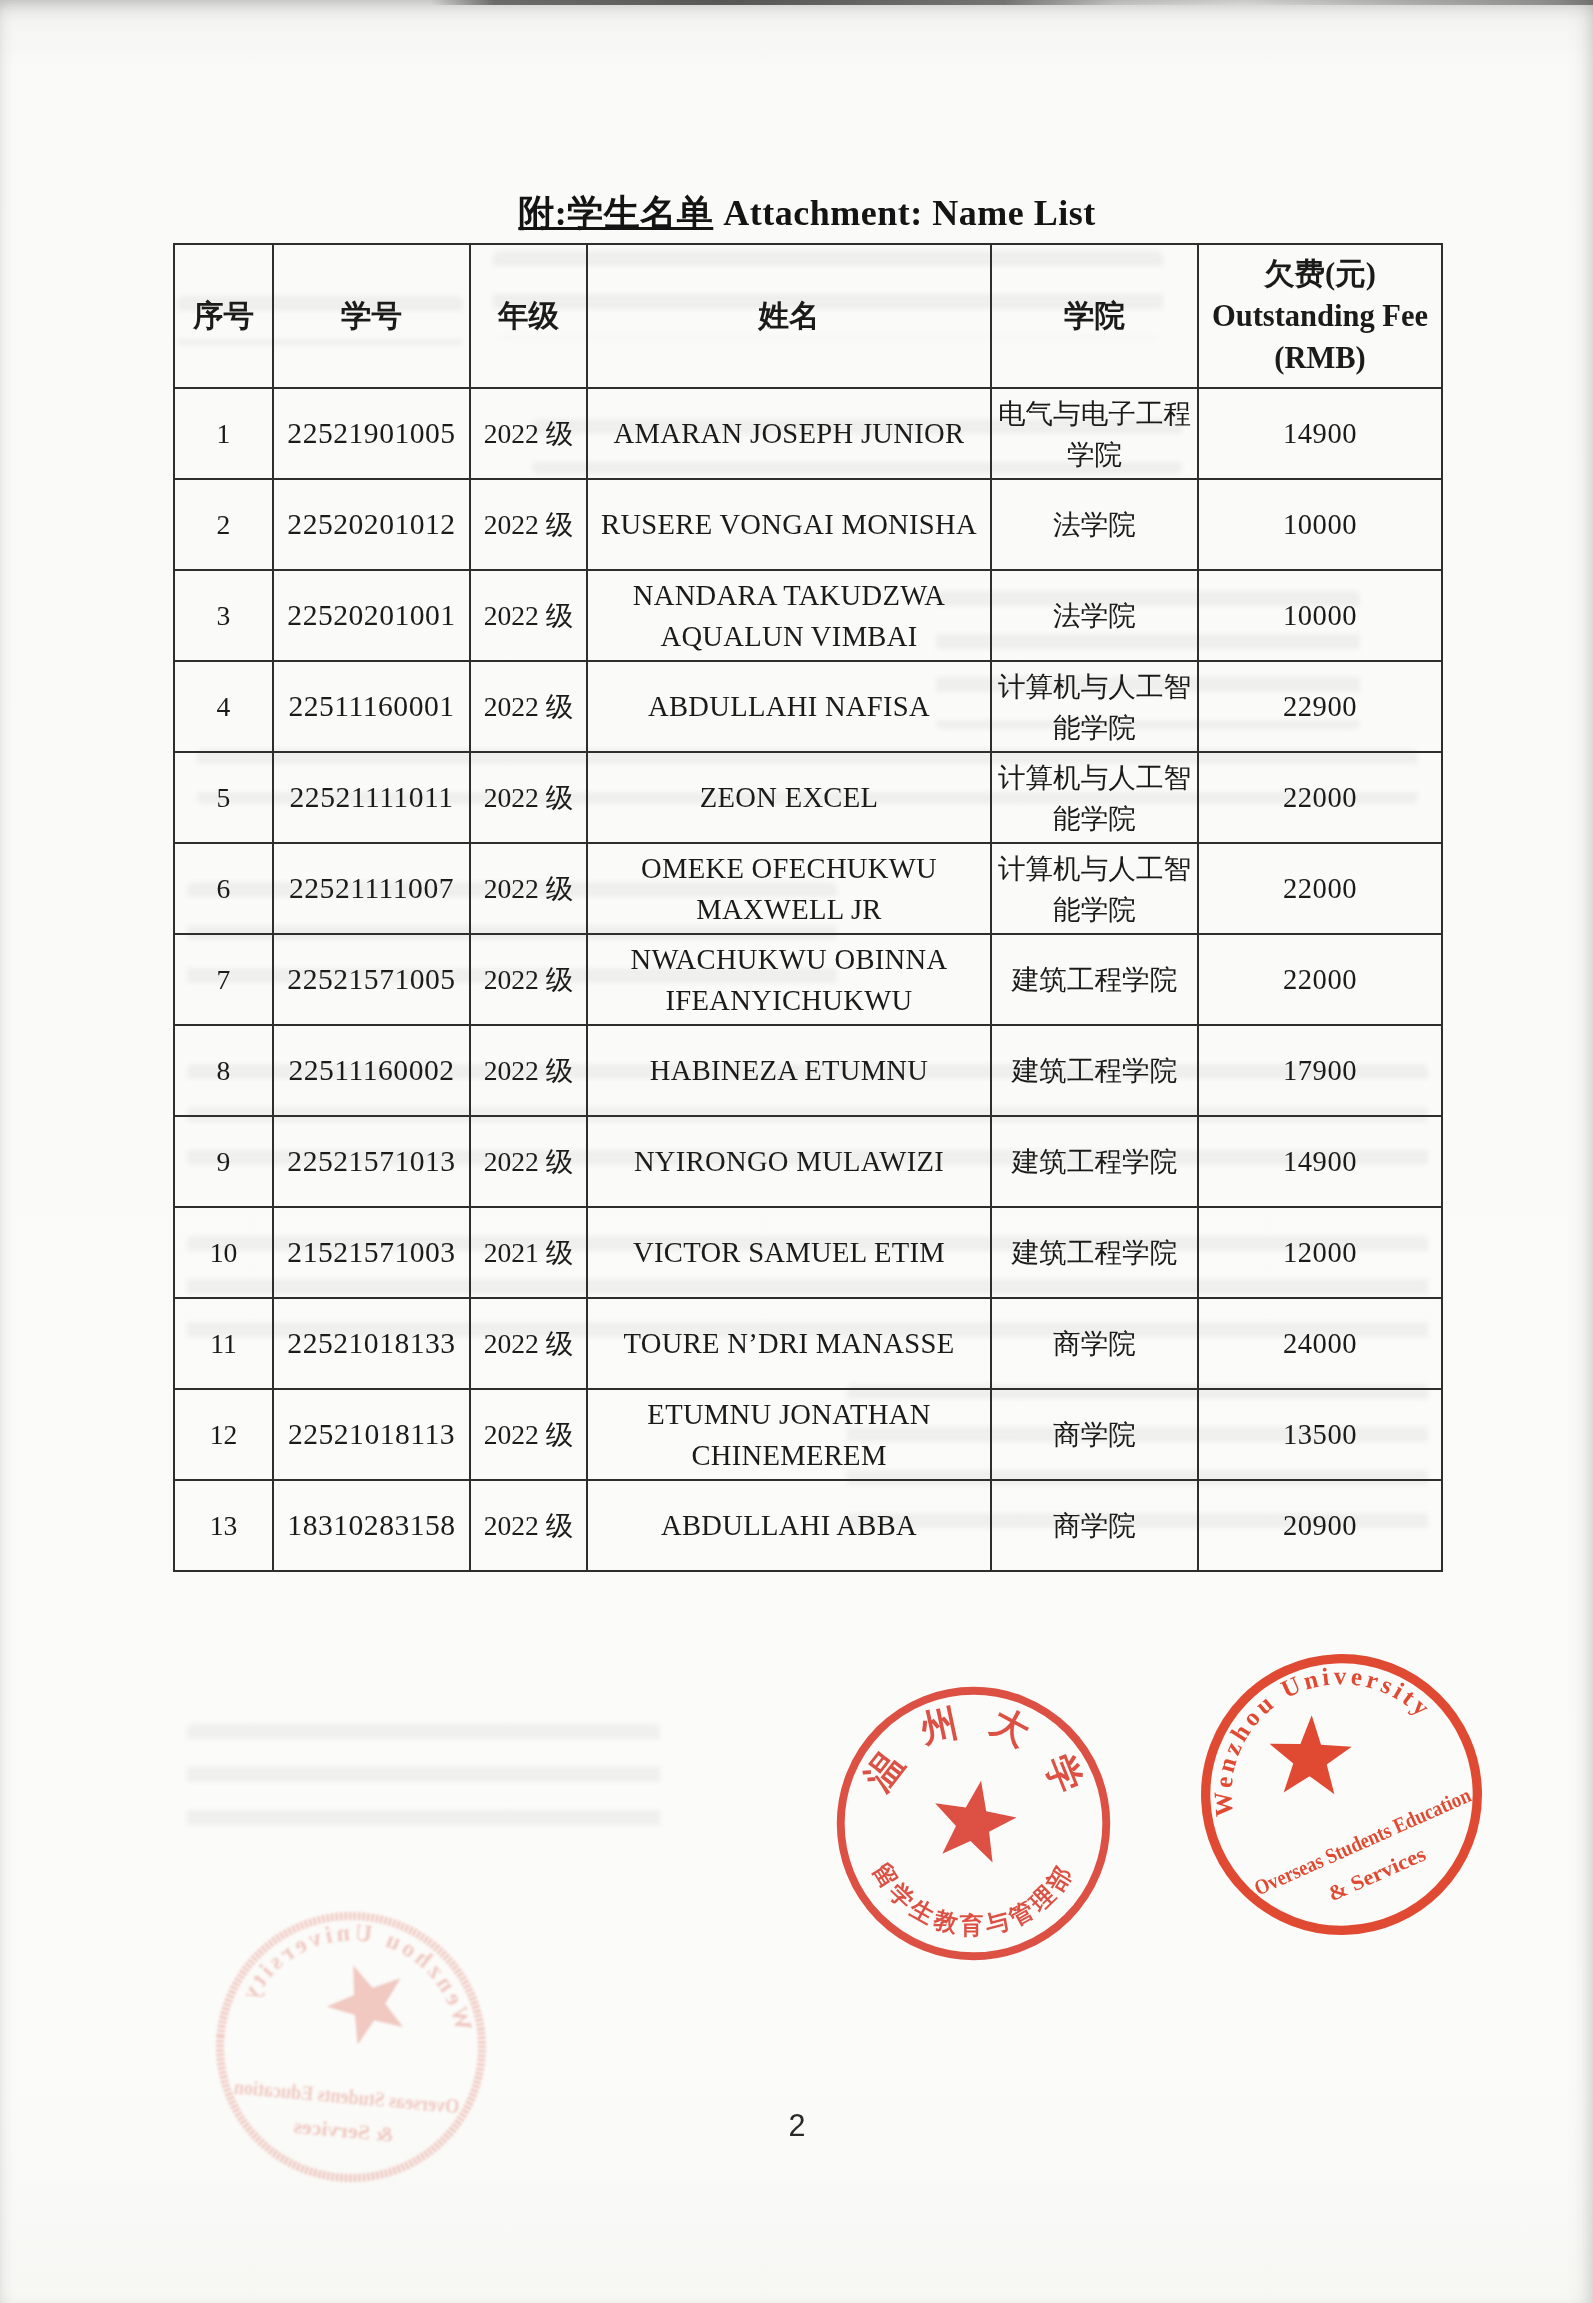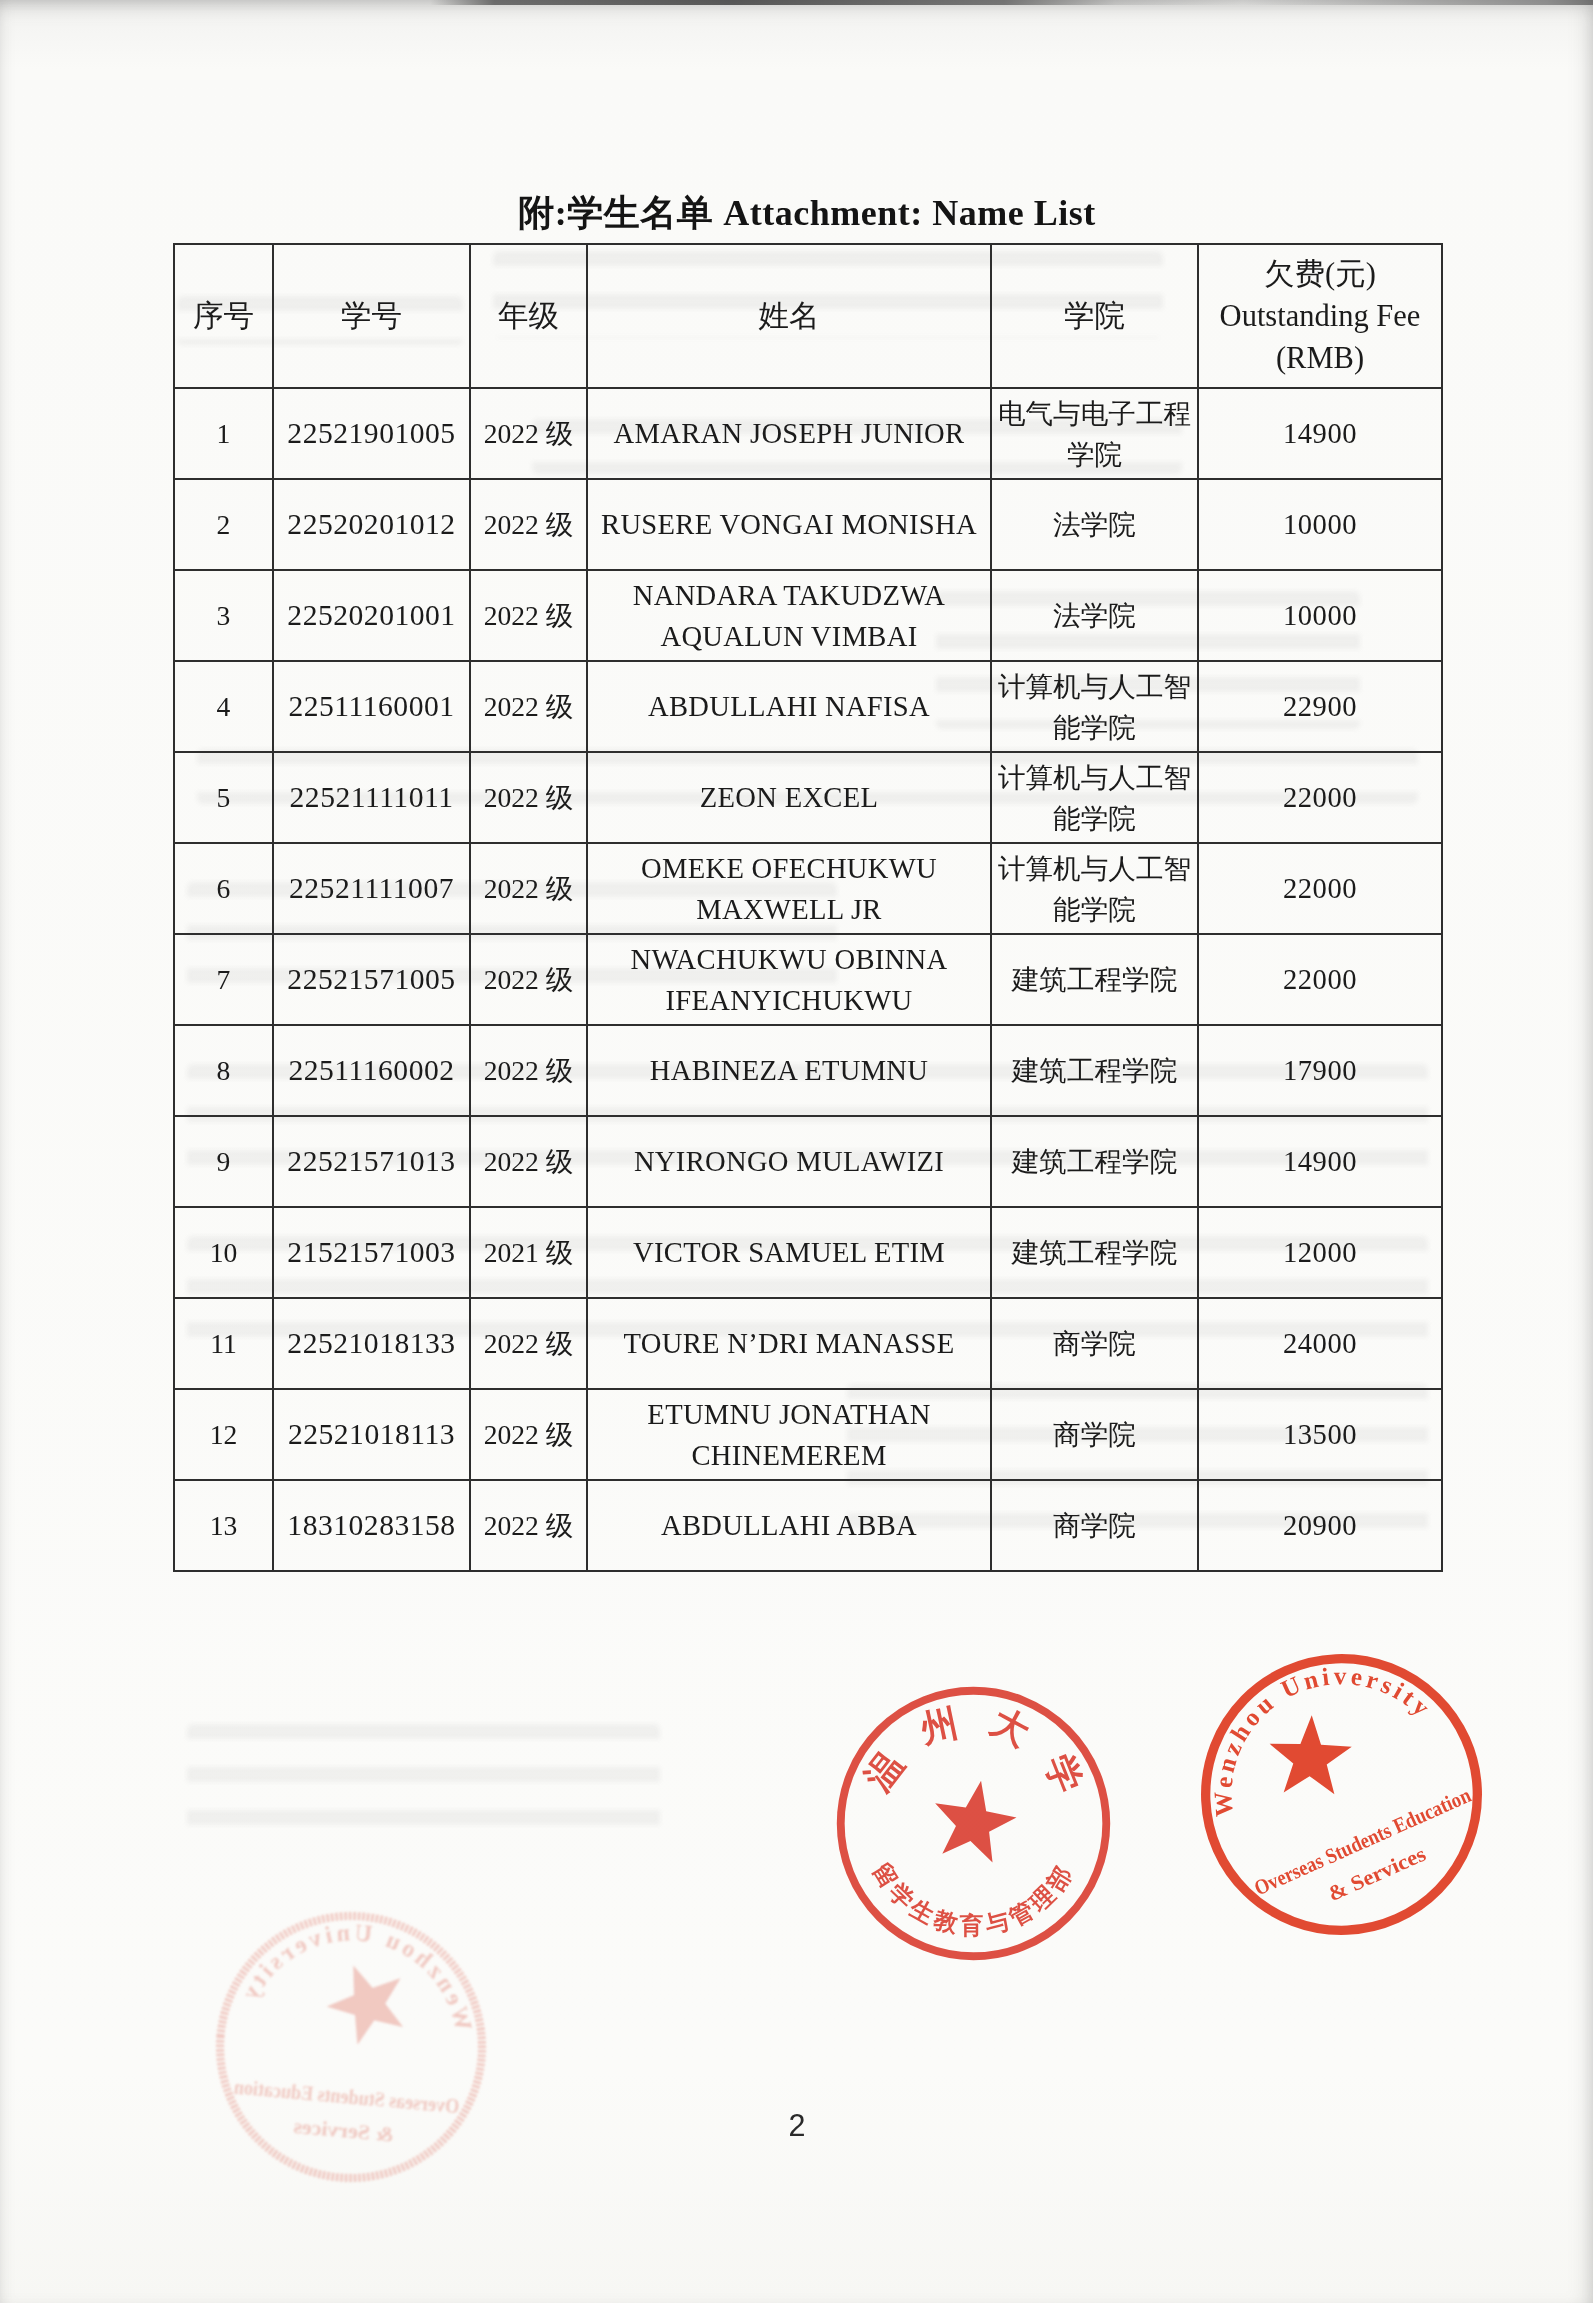--- a/index.html
+++ b/index.html
@@ -30,34 +30,34 @@
       rgba(138,138,138,0) 14.8px, rgba(138,138,138,0) 43px);
     filter:blur(2.6px);
     opacity:.6;
     border-radius:5.9px;
   }
   .doc-title{
     position:absolute;top:189px;left:173px;width:1268px;
     text-align:center;font-size:36px;font-weight:bold;letter-spacing:0.5px;
     color:#141414;white-space:nowrap;
   }
-  .doc-title .zh{margin-right:10px;}
+  .doc-title .zh{margin-right:10px;text-decoration:underline;}
   table.name-list{
     position:absolute;left:173px;top:243px;width:1268px;
     border-collapse:collapse;table-layout:fixed;
     background:transparent;
   }
   table.name-list th,table.name-list td{
     border:2px solid #2e2e2e;
     text-align:center;vertical-align:middle;
     padding:3px 5.9px;
     color:#1b1b1b;
     overflow:hidden;
   }
-  table.name-list thead th{height:136px;font-weight:normal;font-size:30.5px;}
+  table.name-list thead th{height:136px;font-weight:bold;font-size:30.5px;}
   table.name-list td{height:83px;}
   td.c-no{font-size:27.6px;}
   td.c-id{font-size:29.6px;letter-spacing:0.5px;}
   td.c-grade{font-size:27.6px;white-space:nowrap;}
   td.c-name{font-size:28.6px;line-height:41px;letter-spacing:0.3px;}
   td.c-college{font-size:27.6px;line-height:41px;margin-top:40px;}
   td.c-fee{font-size:28.6px;letter-spacing:0.5px;}
   th.h-fee{font-weight:bold;font-size:28.6px;line-height:42px;padding:0 3.9px;}
   th.h-fee .fee-line{display:block;}
   .page-number{

